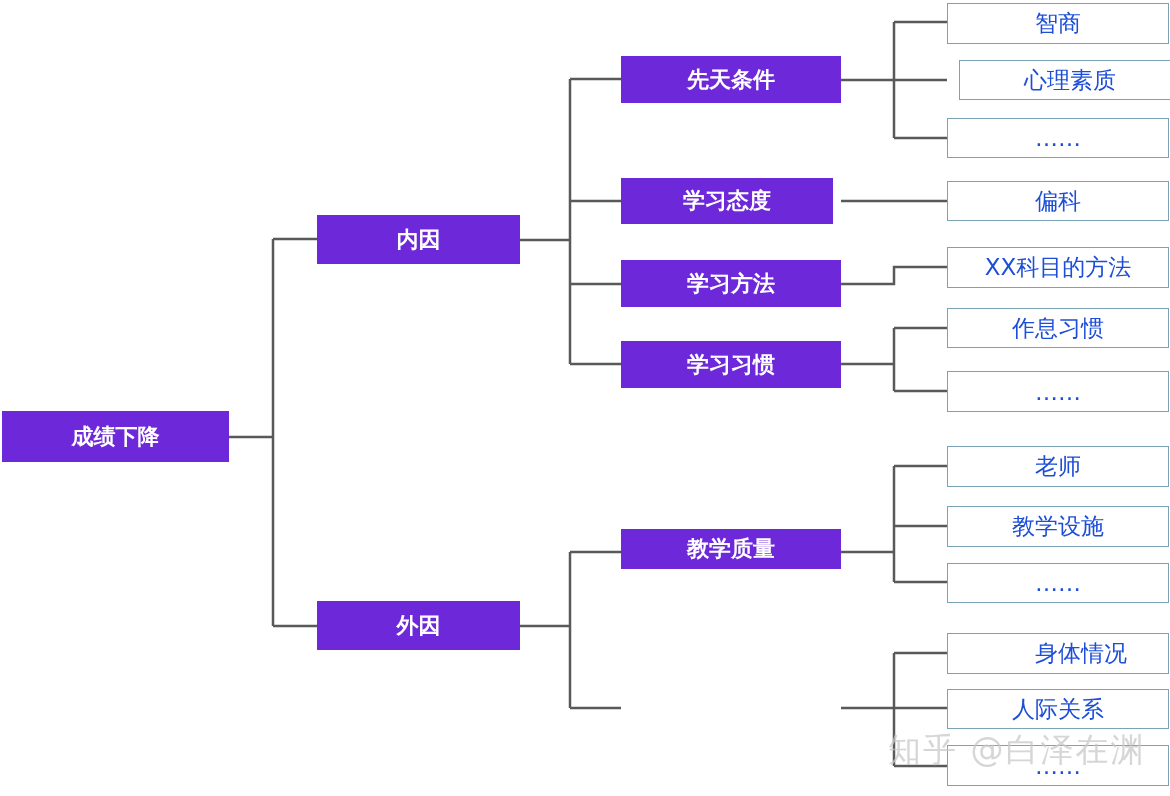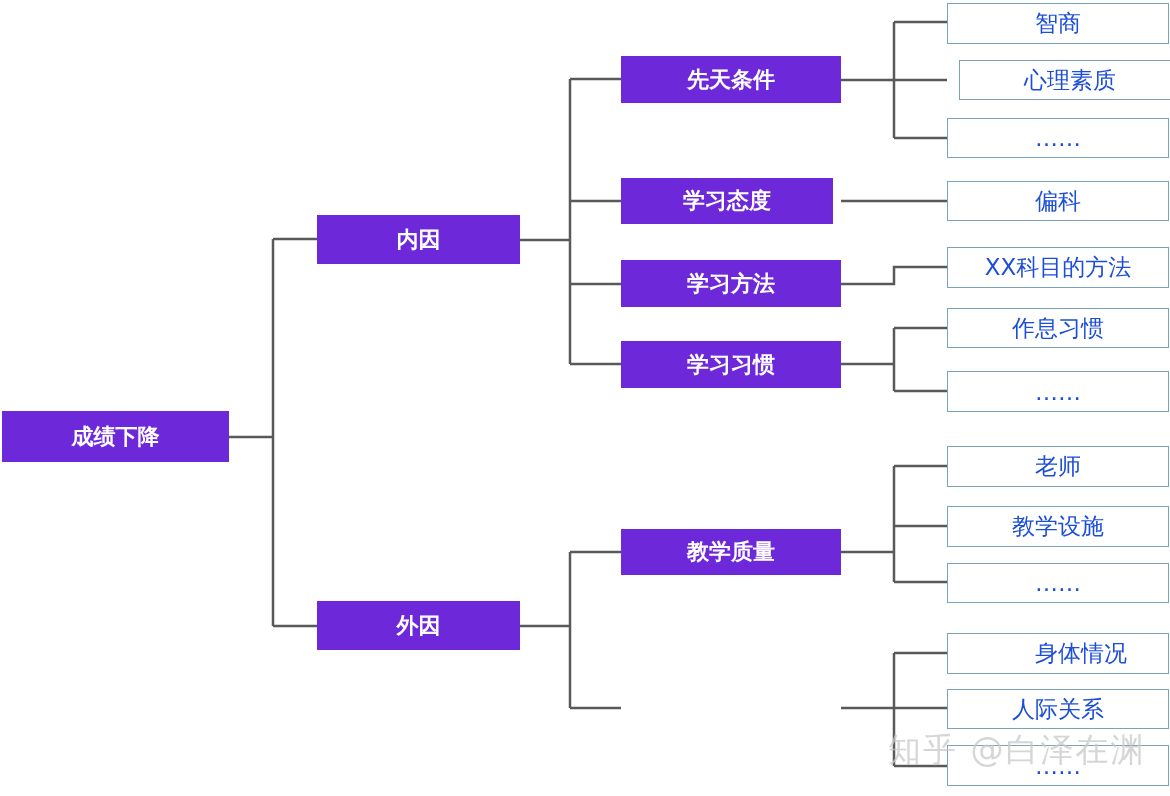--- a/index.html
+++ b/index.html
@@ -80,21 +80,21 @@
   </div>
   <div class="node filled" style="left:621px;top:178px;width:212px;height:46px;font-family:Liberation Serif, serif;">
     <span>学习态度</span>
   </div>
   <div class="node filled" style="left:621px;top:260px;width:220px;height:47px;">
     <span>学习方法</span>
   </div>
   <div class="node filled" style="left:621px;top:341px;width:220px;height:47px;">
     <span>学习习惯</span>
   </div>
-  <div class="node filled" style="left:621px;top:529px;width:220px;height:46px;">
+  <div class="node filled" style="left:621px;top:529px;width:220px;height:40px;">
     <span>教学质量</span>
   </div>
 
   <div class="node leaf" style="left:947px;top:3px;width:222px;height:41px;">
     <span>智商</span>
   </div>
   <div class="node leaf" style="left:947px;top:60px;width:222px;height:40px;margin-left:12px;">
     <span>心理素质</span>
   </div>
   <div class="node leaf" style="left:947px;top:118px;width:222px;height:40px;">

